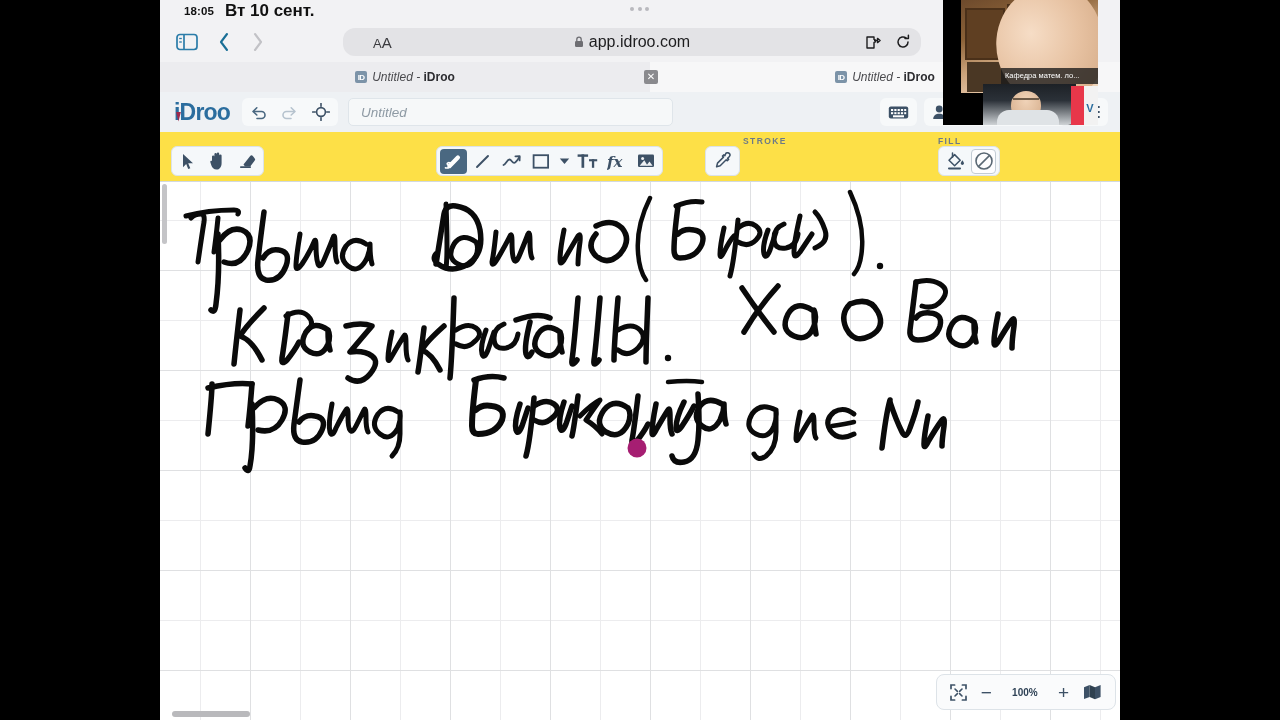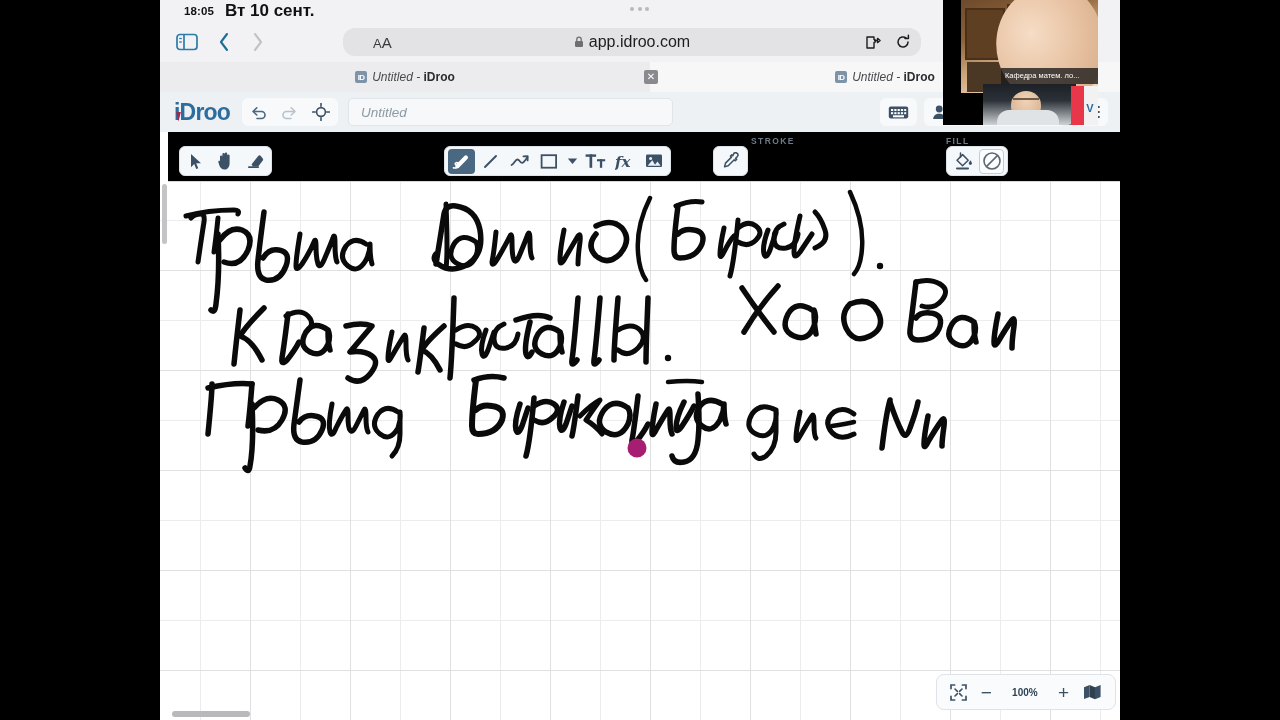--- a/index.html
+++ b/index.html
@@ -138,23 +138,23 @@
     position: absolute; right: 12px; display: flex; align-items: center; gap: 7px;
   }
   .hbtn {
     height: 28px; background: #f7f9fa; border-radius: 6px;
     display: flex; align-items: center; padding: 0 8px; gap: 11px;
   }
   .peers { font-size: 12px; color: #3d5166; font-weight: 600; }
 
   
   #toolbar {
-    position: absolute; left: 8px; top: 132px;
+    position: absolute; left: 0; top: 132px;
     width: 960px; height: 50px;
-    background: #000000;
+    background: #fde047;
     border-bottom: 1px solid #d2d9e0;
     padding-left: 20px;
   }
   .seclabel {
     position: absolute; top: 4px;
     font-size: 8.5px; font-weight: bold; color: #6d7a87; letter-spacing: 1.4px;
   }
   #lbl-stroke { left: 583px; }
   #lbl-fill { left: 778px; text-align: center; }
   .tgroup {

